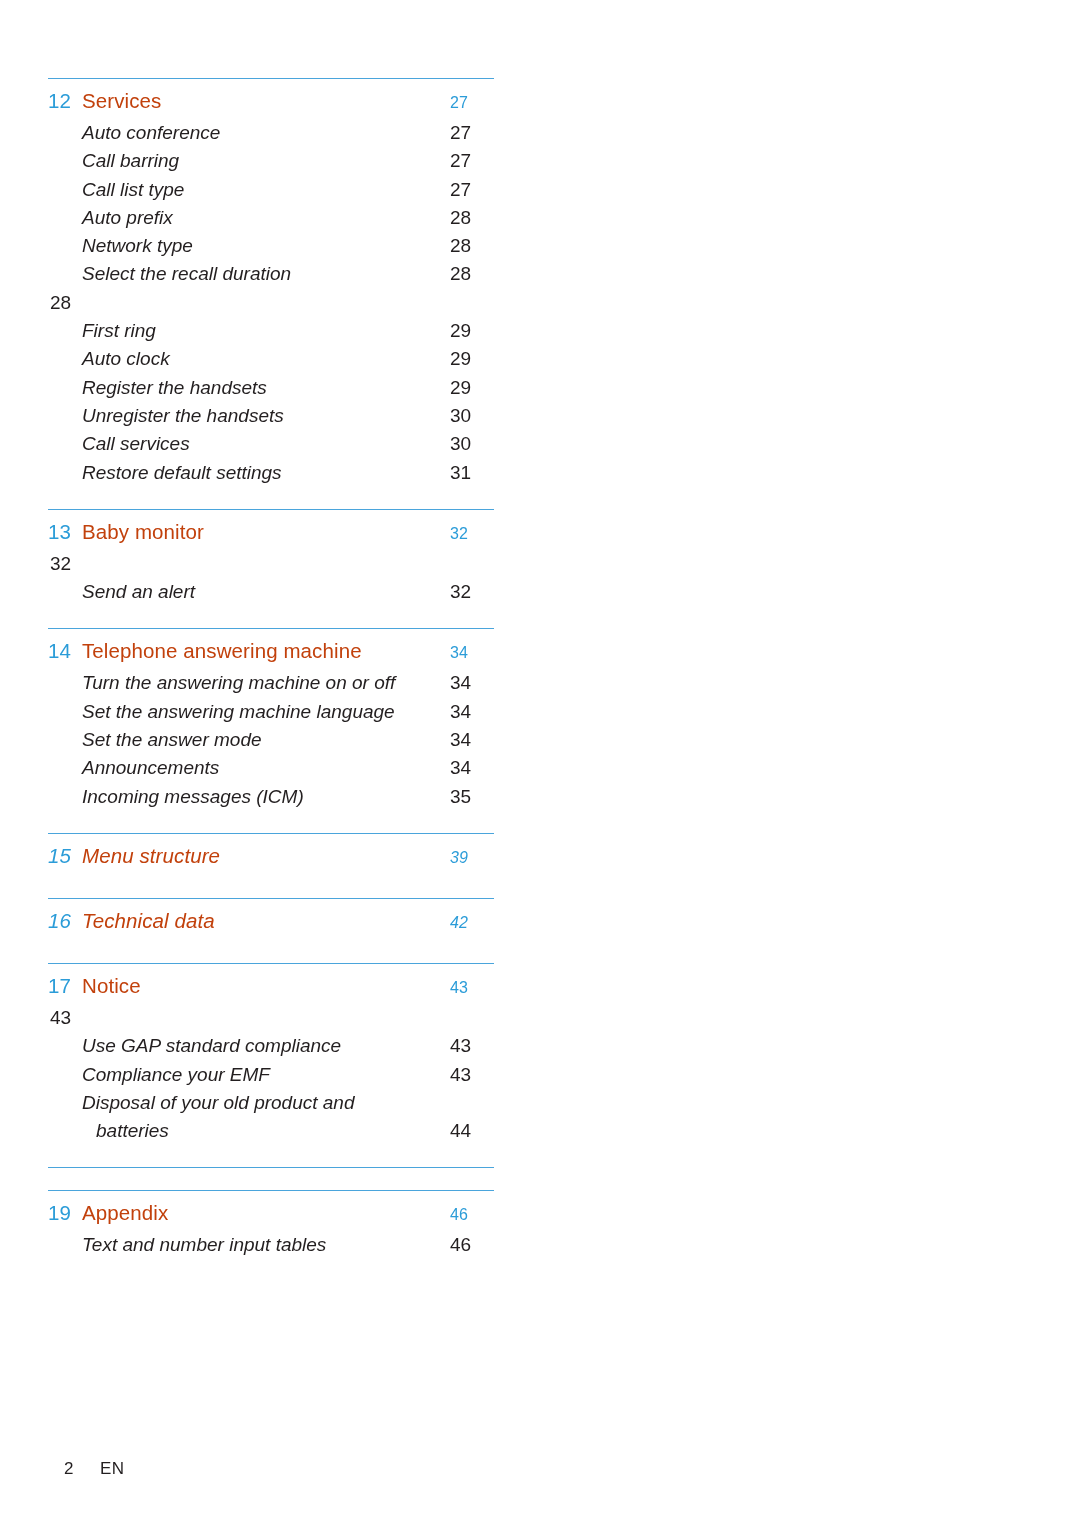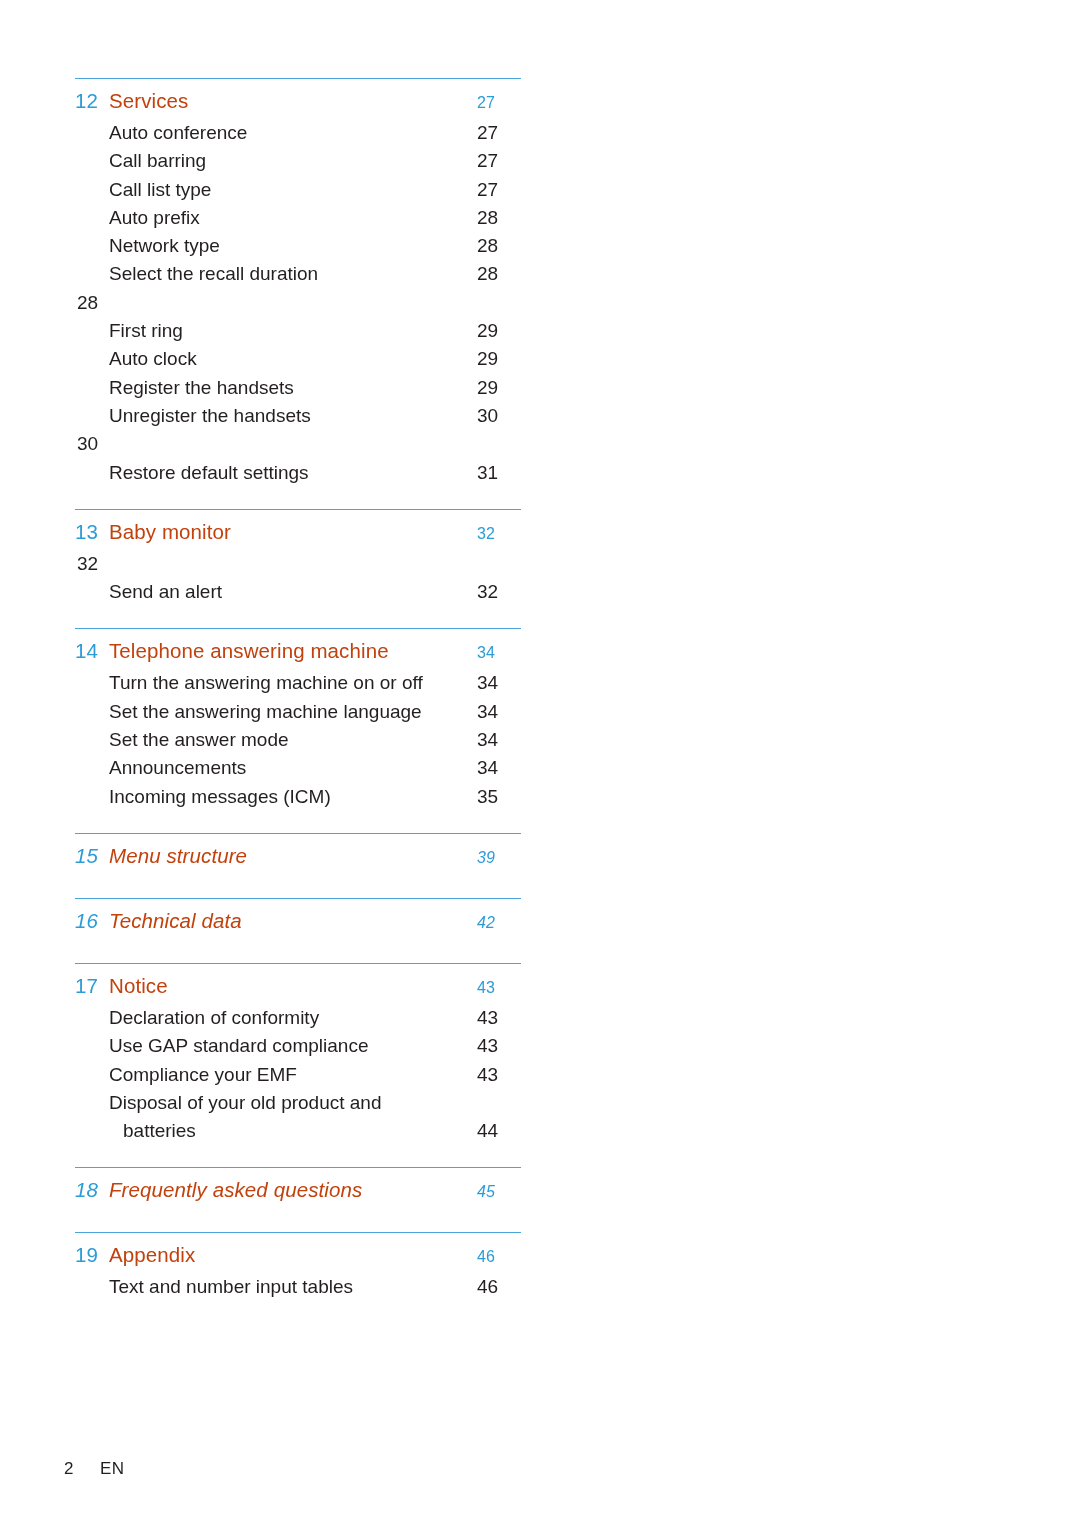--- a/index.html
+++ b/index.html
@@ -16,21 +16,21 @@
     overflow: hidden;
   }
   #page {
     position: absolute;
     left: 0; top: 0;
     width: 1080px;
     height: 1527px;
   }
   .toc {
     position: absolute;
-    left: 75px;
+    left: 48px;
     top: 78px;
     width: 446px;
   }
   .chapter {
     margin-bottom: 0px;
   }
   .chapter-rule {
     border-top: 1.6px solid #4aa5dc;
     height: 0;
     margin: 0;
@@ -69,20 +69,21 @@
     display: flex;
     align-items: baseline;
     font-size: 19px;
     line-height: 28.3px;
     color: #231f20;
   }
   .entry-label {
     flex: 1 1 auto;
     padding-left: 34px;
     white-space: nowrap;
+    font-style: italic;
   }
   .entry-label.indent2 {
     padding-left: 48px;
   }
   .entry-page {
     flex: 0 0 auto;
     width: 44px;
     text-align: left;
     font-size: 19px;
     color: #231f20;
@@ -160,20 +161,21 @@
           </div>
           <div class="entry">
             <span class="entry-label">Register the handsets</span>
             <span class="entry-page">29</span>
           </div>
           <div class="entry">
             <span class="entry-label">Unregister the handsets</span>
             <span class="entry-page">30</span>
           </div>
           <div class="entry">
+            <span class="entry-label">Call services</span>
             <span class="entry-page">30</span>
           </div>
           <div class="entry">
             <span class="entry-label">Restore default settings</span>
             <span class="entry-page">31</span>
           </div>
         </div>
         <div class="gap-after-entries"></div>
       </div>
       <div class="chapter">
@@ -245,21 +247,20 @@
       </div>
       <div class="chapter">
         <div class="chapter-rule"></div>
         <div class="chapter-head">
           <span class="chapter-num">17</span>
           <span class="chapter-title">Notice</span>
           <span class="chapter-page">43</span>
         </div>
         <div class="entries">
           <div class="entry">
-            <span class="entry-label">Declaration of conformity</span>
             <span class="entry-page">43</span>
           </div>
           <div class="entry">
             <span class="entry-label">Use GAP standard compliance</span>
             <span class="entry-page">43</span>
           </div>
           <div class="entry">
             <span class="entry-label">Compliance your EMF</span>
             <span class="entry-page">43</span>
           </div>
@@ -269,25 +270,20 @@
           </div>
           <div class="entry">
             <span class="entry-label indent2">batteries</span>
             <span class="entry-page">44</span>
           </div>
         </div>
         <div class="gap-after-entries"></div>
       </div>
       <div class="chapter nosub">
         <div class="chapter-rule"></div>
-        <div class="chapter-head">
-          <span class="chapter-num">18</span>
-          <span class="chapter-title">Frequently asked questions</span>
-          <span class="chapter-page">45</span>
-        </div>
         <div class="gap-after-entries"></div>
       </div>
       <div class="chapter">
         <div class="chapter-rule"></div>
         <div class="chapter-head">
           <span class="chapter-num">19</span>
           <span class="chapter-title">Appendix</span>
           <span class="chapter-page">46</span>
         </div>
         <div class="entries">

